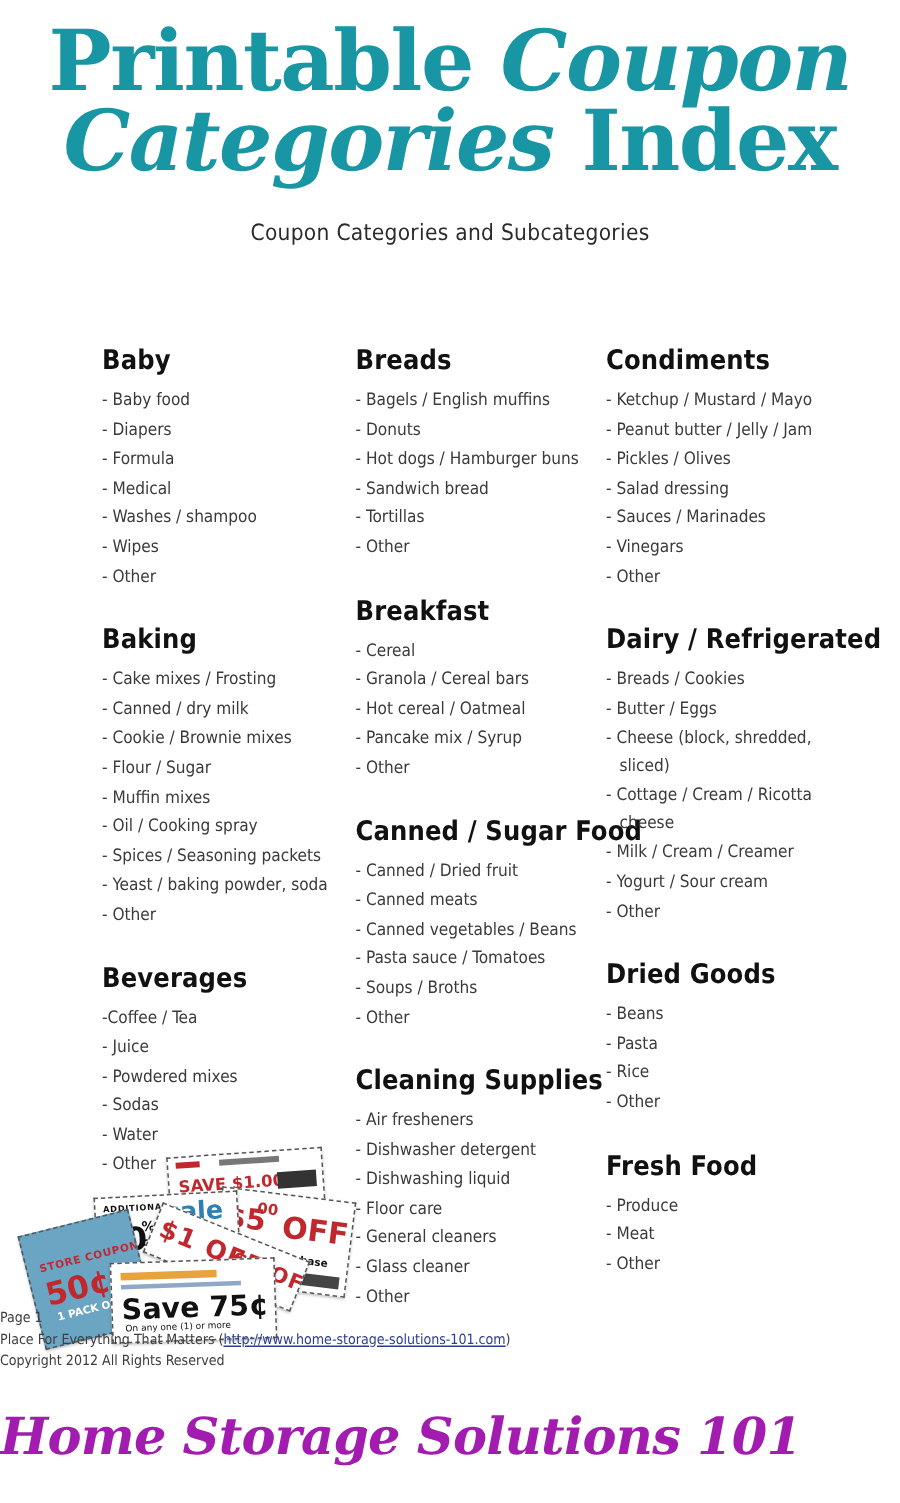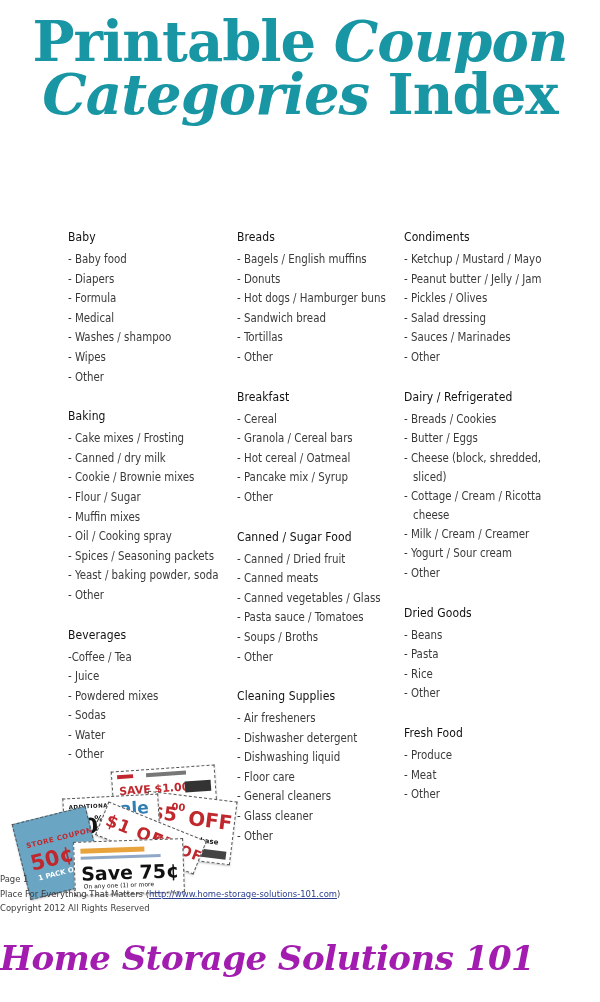--- a/index.html
+++ b/index.html
@@ -57,22 +57,22 @@
     position:absolute;
     top:0;
   }
   .col1{left:68px;width:165px;}
   .col2{left:237px;width:165px;}
   .col3{left:404px;width:170px;}
 
   .cat{margin-bottom:22px;}
   .cat-title{
     font-family:"DejaVu Sans Condensed","Liberation Sans", sans-serif;
-    font-weight:normal;
-    font-size:12px;
+    font-weight:bold;
+    font-size:18px;
     color:#111;
     margin-bottom:6px;
     letter-spacing:0.1px;
     white-space:nowrap;
   }
   .cat-list{
     list-style:none;
     margin:0;padding:0;
   }
   .cat-list li{
@@ -172,20 +172,21 @@
 
   <div class="title-block">
     <div class="title-line l1">
       <span class="t-serif" style="color:#1896a4">Printable </span><span class="t-script" style="color:#1896a4">Coupon</span>
     </div>
     <div class="title-line l2">
       <span class="t-script" style="color:#1896a4">Categories </span><span class="t-serif" style="color:#1896a4">Index</span>
     </div>
   </div>
 
+  <div class="subtitle">Coupon Categories and Subcategories</div>
 
   <div class="columns">
 
     <div class="col col1">
       <div class="cat">
         <div class="cat-title">Baby</div>
         <ul class="cat-list">
           <li>- Baby food</li>
           <li>- Diapers</li>
           <li>- Formula</li>
@@ -242,21 +243,21 @@
           <li>- Hot cereal / Oatmeal</li>
           <li>- Pancake mix / Syrup</li>
           <li>- Other</li>
         </ul>
       </div>
       <div class="cat">
         <div class="cat-title">Canned / Sugar Food</div>
         <ul class="cat-list">
           <li>- Canned / Dried fruit</li>
           <li>- Canned meats</li>
-          <li>- Canned vegetables / Glass</li>
+          <li>- Canned vegetables / Beans</li>
           <li>- Pasta sauce / Tomatoes</li>
           <li>- Soups / Broths</li>
           <li>- Other</li>
         </ul>
       </div>
       <div class="cat">
         <div class="cat-title">Cleaning Supplies</div>
         <ul class="cat-list">
           <li>- Air fresheners</li>
           <li>- Dishwasher detergent</li>
@@ -271,20 +272,21 @@
 
     <div class="col col3">
       <div class="cat">
         <div class="cat-title">Condiments</div>
         <ul class="cat-list">
           <li>- Ketchup / Mustard / Mayo</li>
           <li>- Peanut butter / Jelly / Jam</li>
           <li>- Pickles / Olives</li>
           <li>- Salad dressing</li>
           <li>- Sauces / Marinades</li>
+          <li>- Vinegars</li>
           <li>- Other</li>
         </ul>
       </div>
       <div class="cat">
         <div class="cat-title">Dairy / Refrigerated</div>
         <ul class="cat-list">
           <li>- Breads / Cookies</li>
           <li>- Butter / Eggs</li>
           <li class="wrap">- Cheese (block, shredded, sliced)</li>
           <li class="wrap">- Cottage / Cream / Ricotta cheese</li>

